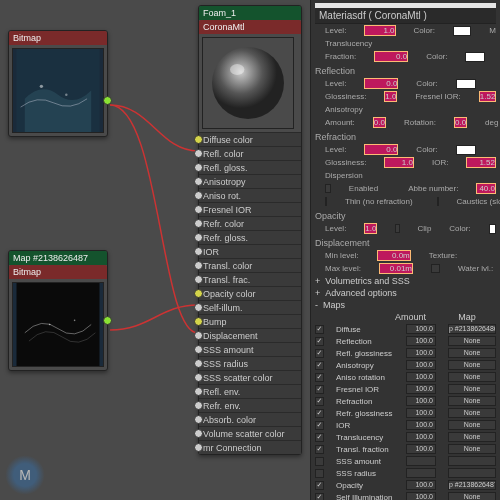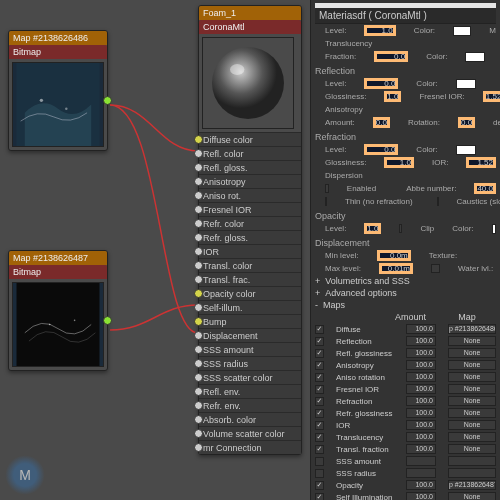--- a/index.html
+++ b/index.html
@@ -1,31 +1,31 @@
 <!DOCTYPE html>
 <html><head>
 <meta charset="utf-8">
 <style>
 *{margin:0;padding:0;box-sizing:border-box;font-family:Tahoma,sans-serif;font-size:9px;color:#ccc}
 body{background:#4a4a4a;width:500px;height:500px;overflow:hidden;position:relative}
 .node{position:absolute;border:1px solid #222;border-radius:3px;background:#4a4a4a;box-shadow:0 2px 4px rgba(0,0,0,0.4)}
 .node-hdr{padding:2px 4px;font-size:9px;color:#eee;border-radius:2px 2px 0 0}
-.hdr-green{background:#a16207}
+.hdr-green{background:#14532d}
 .hdr-red{background:#7a2a2a}
 .preview{width:92px;height:85px;margin:3px;background:#1a2a3a;border:1px solid #222;display:flex;align-items:center;justify-content:center;overflow:hidden}
 .preview svg{width:100%;height:100%}
 .socket{display:flex;align-items:center;height:14px;padding:0 4px;background:#3a3a3a;border-top:1px solid #2a2a2a;position:relative}
 .dot{position:absolute;left:-5px;width:9px;height:9px;border-radius:50%;background:#ccc;border:1px solid #333}
 .dot-y{background:#d4d44a}
 .dot-out{position:absolute;right:-5px;top:50%;width:9px;height:9px;border-radius:50%;background:#8ae234;border:1px solid #333}
 .panel{position:absolute;right:0;top:0;width:190px;height:500px;background:#333;border-left:1px solid #222;padding:3px 4px;overflow:hidden}
 .panel-title{background:#2a2a2a;padding:2px 4px;font-size:10px;border-top:5px solid #e5e5e5;border-bottom:1px solid #222}
 .row{display:flex;align-items:center;height:13px;gap:18px;padding-left:6px}
 .row label{flex:0 0 auto;font-size:8px;color:#aaa}
-.spinner{background:#0f172a;border:3px solid #fdba74;height:11px;width:34px;font-size:8px;padding:0 0;display:flex;align-items:center;justify-content:flex-end}
+.spinner{background:#be185d;border:1px solid #fdba74;height:11px;width:34px;font-size:8px;padding:0 0;display:flex;align-items:center;justify-content:flex-end}
 .swatch{width:20px;height:10px;border:1px solid #222}
 .section{font-size:9px;color:#aaa;margin:3px 0 1px 0}
 .sub{padding-left:4px}
 .chk{width:9px;height:9px;background:#3a3a3a;border:1px solid #222;display:inline-flex;align-items:center;justify-content:center;font-size:7px}
 .maps{font-size:8px}
 .maps .mrow{display:flex;align-items:center;height:12px;gap:12px}
 .maps .mlabel{flex:0 0 58px;font-size:8px}
 .maps .mamt{flex:0 0 30px;background:#3a3a3a;border:1px solid #222;height:10px;font-size:7px;text-align:right;padding-right:2px}
 .maps .mmap{flex:1;background:#3a3a3a;border:1px solid #222;height:10px;font-size:7px;text-align:center;overflow:hidden;white-space:nowrap}
 .exp{color:#ccc;font-size:9px;padding:1px 0}
@@ -35,21 +35,20 @@
 </head>
 <body>
 
 <svg class="wires">
 <path d="M110 105 C 150 105 160 151 198 151" stroke="#cc3333" stroke-width="1.5" fill="none"></path>
 <path d="M110 105 C 160 105 160 333 198 333" stroke="#cc3333" stroke-width="1.5" fill="none"></path>
 <path d="M110 330 C 150 330 160 305 198 305" stroke="#cc3333" stroke-width="1.5" fill="none"></path>
 </svg>
 
 <div class="node" style="left:8px;top:30px;width:100px">
-<div class="node-hdr hdr-green">Map #2138626486</div>
 <div class="node-hdr hdr-red">Bitmap</div>
 <div class="preview">
 <svg viewBox="0 0 100 100">
         <rect width="100" height="100" fill="#1a3040"></rect>
         <path d="M10 60 Q30 40 50 55 T90 50 L90 100 L10 100Z" fill="#2a4a5a" opacity="0.7"></path>
         <path d="M5 70 Q25 55 45 65 T85 60" stroke="#dde" stroke-width="0.8" fill="none" opacity="0.6"></path>
         <circle cx="30" cy="45" r="2" fill="#fff" opacity="0.5"></circle>
         <circle cx="60" cy="55" r="1.5" fill="#fff" opacity="0.4"></circle>
       </svg>
 </div>

